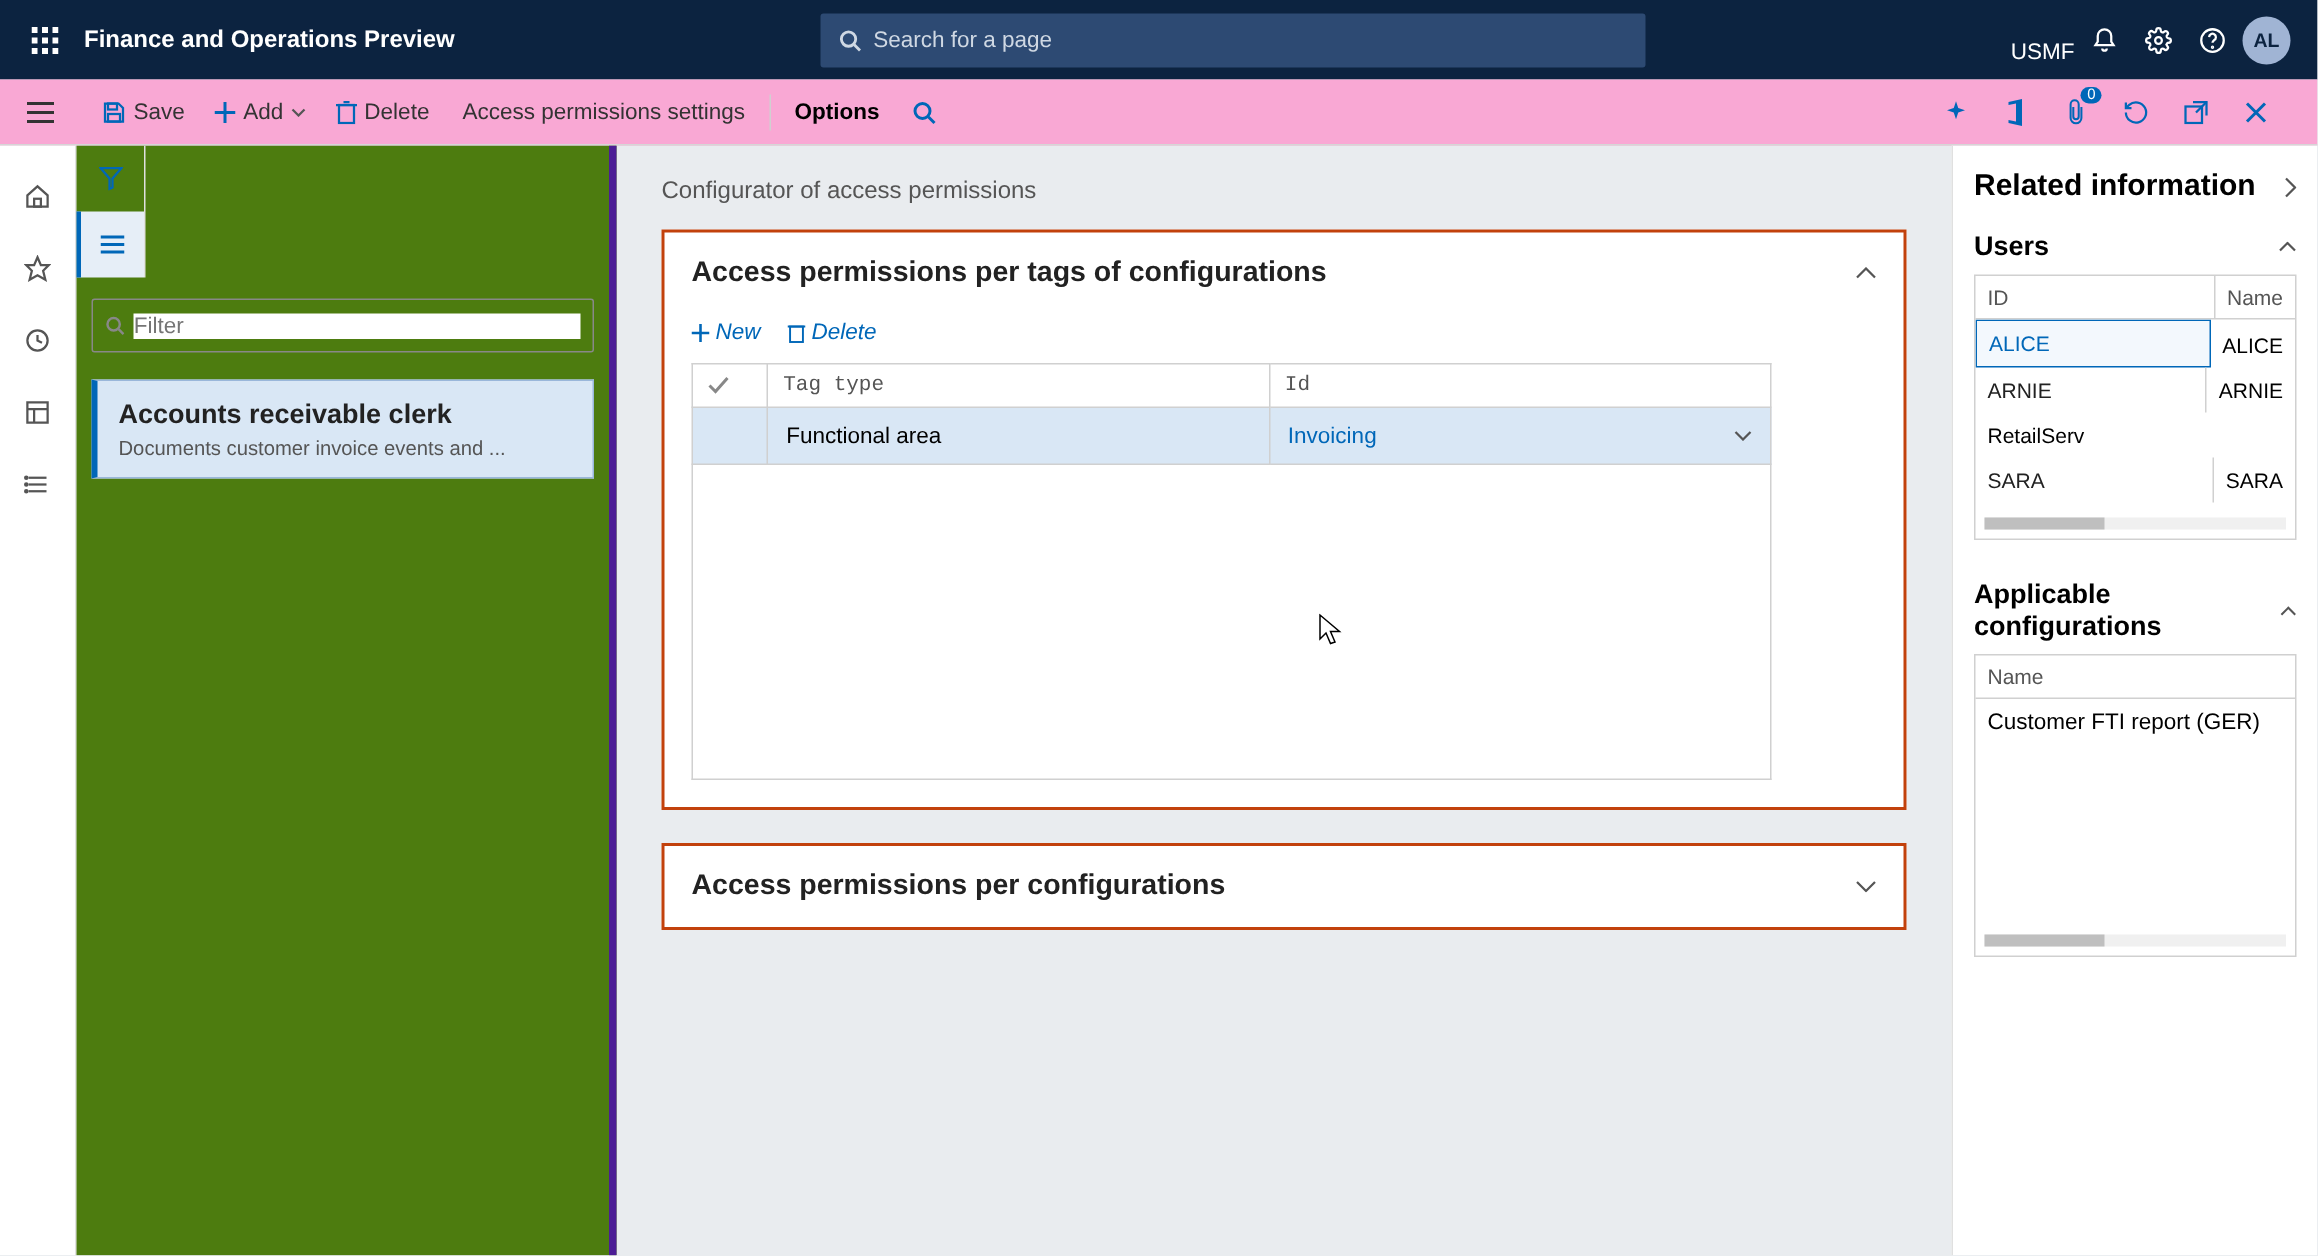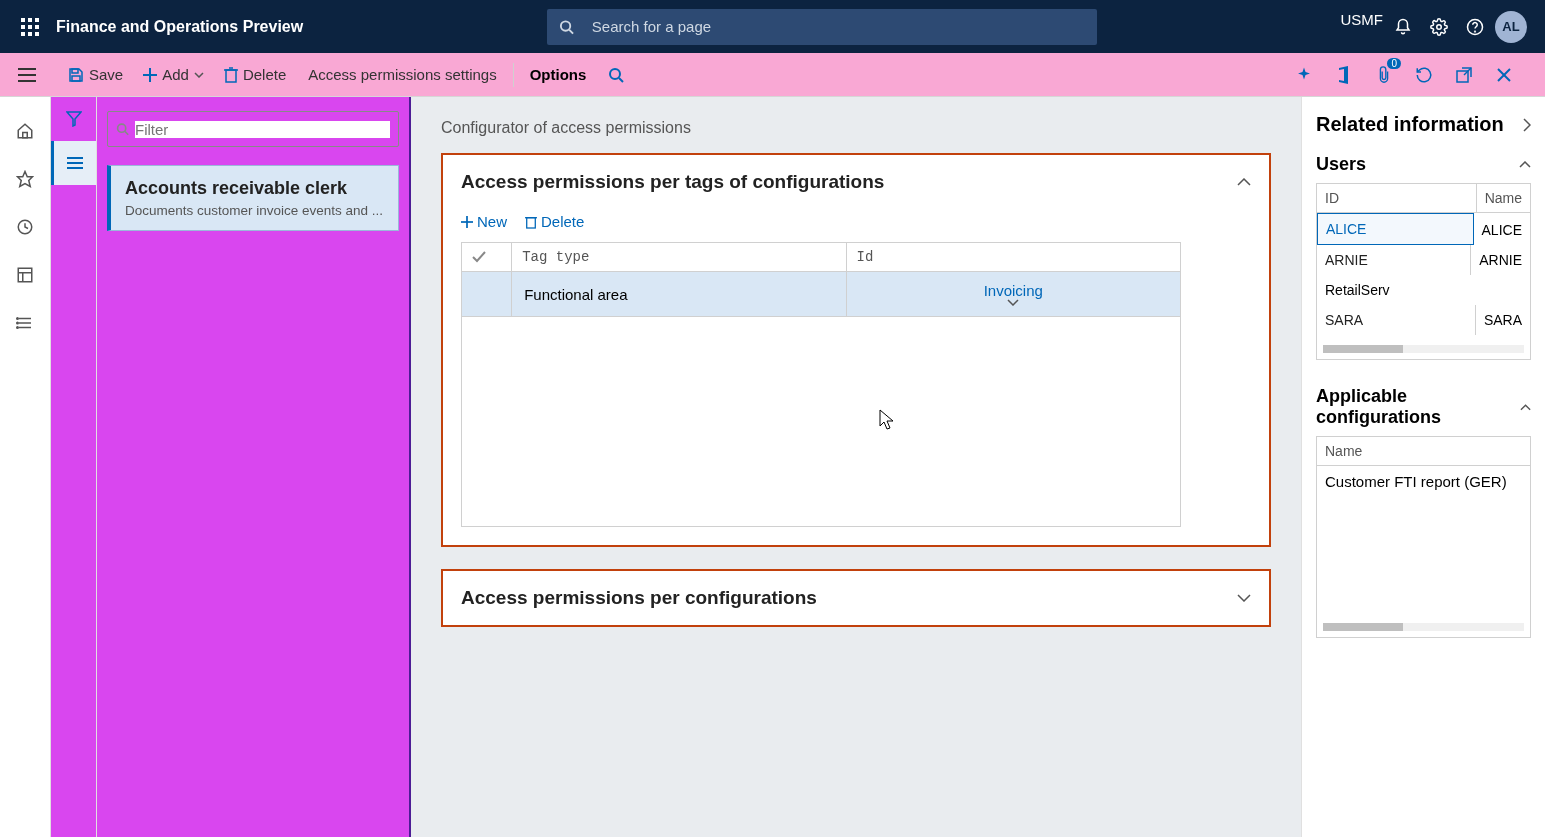--- a/index.html
+++ b/index.html
@@ -3,23 +3,23 @@
 <meta charset="utf-8">
 <style>
   * { box-sizing: border-box; margin: 0; padding: 0; font-family: "Segoe UI", Tahoma, Geneva, sans-serif; }
   body { width: 1545px; height: 837px; overflow: hidden; background: #e9ecef; display: flex; flex-direction: column; }
 
   
   .topbar { height: 53px; background: #0c2340; color: #fff; display: flex; align-items: center; padding: 0 10px; }
   .waffle { width: 40px; height: 40px; display: flex; align-items: center; justify-content: center; cursor: pointer; }
   .app-title { font-size: 16px; font-weight: 600; margin-left: 6px; }
   .searchbar { margin-left: auto; margin-right: auto; width: 550px; height: 36px; background: #2d4a73; border-radius: 2px; display: flex; align-items: center; padding: 0 12px; color: #cfd8e3;}
-  .searchbar input { background: transparent; border: none; outline: none; color: #fff; font-size: 15px; margin-left: 18px; width: 100%; }
+  .searchbar input { background: transparent; border: none; outline: none; color: #fff; font-size: 15px; margin-left: 8px; width: 100%; }
   .searchbar input::placeholder { color: #cfd8e3; }
-  .topbar-right { display: flex; align-items: flex-start; gap: 4px; margin-right: 8px; }
+  .topbar-right { display: flex; align-items: flex-end; gap: 4px; margin-right: 8px; }
   .topbar-right .txt { font-size: 15px; }
   .topbar-icon { width: 32px; height: 32px; display: flex; align-items: center; justify-content: center; cursor: pointer; color:#fff; }
   .avatar { width: 32px; height: 32px; border-radius: 50%; background: #a0b4d4; color: #0c2340; font-size: 13px; font-weight: 600; display:flex; align-items:center; justify-content:center;}
 
   
   .cmdbar { height: 44px; background: #f9a8d4; border-bottom: 1px solid #d6d6d6; display: flex; align-items: center; padding: 0 18px; }
   .hamburger { width: 40px; text-align:center; cursor:pointer; color:#333;}
   .cmd-btn { display: flex; align-items: center; gap: 5px; font-size: 15px; color: #333; padding: 6px 10px; cursor: pointer; }
   .cmd-btn .blue { color: #0067b8; }
   .cmd-link { font-size: 15px; color: #333; padding: 6px 12px; cursor:pointer; }
@@ -27,46 +27,46 @@
   .cmd-sep { width:1px; height:24px; background:#d0d0d0; margin: 0 4px;}
   .cmdbar-right { margin-left: auto; display:flex; align-items:center; gap: 10px; padding-right: 8px;}
   .cmdbar-right .ic { width: 30px; height:30px; display:flex; align-items:center; justify-content:center; color:#0067b8; cursor:pointer; position:relative;}
   .badge0 { position:absolute; top:-2px; right:-2px; background:#0067b8; color:#fff; font-size:10px; border-radius:8px; padding:0 4px;}
 
   
   .body { flex:1; display:flex; overflow:hidden; }
   .leftrail { width:51px; background:#fff; border-right:1px solid #e0e0e0; display:flex; flex-direction:column; align-items:center; gap:16px; padding-top:18px;}
   .leftrail .ritem { width:32px; height:32px; display:flex; align-items:center; justify-content:center; color:#555; cursor:pointer;}
 
-  .listpane { width: 360px; background:#d946ef; border-right:2px solid #4c1d95; display:flex;}
+  .listpane { width: 360px; background:#4d7c0f; border-right:5px solid #4c1d95; display:flex;flex-direction:column;}
   .listpane-tabs { width:46px; display:flex; flex-direction:column; border-right:1px solid #e0e0e0;}
   .lp-tab { height:44px; display:flex; align-items:center; justify-content:center; color:#0067b8; cursor:pointer;}
   .lp-tab.active { background:#e6eef7; border-left:3px solid #0067b8;}
   .listpane-body { flex:1; padding: 14px 10px;}
   .filterbox { width:100%; height:36px; border:1px solid #888; border-radius:2px; display:flex; align-items:center; padding:0 8px; color:#888;}
   .filterbox input { border:none; outline:none; width:100%; font-size:15px; margin-left:6px;}
   .card { margin-top: 18px; border:1px solid #9ab7da; background:#d9e7f5; border-left:4px solid #0067b8; padding:12px 14px; cursor:pointer;}
   .card h3 { font-size:18px; font-weight:600; color:#222; margin-bottom:4px;}
   .card p { font-size:13.5px; color:#555; white-space:nowrap; overflow:hidden; text-overflow:ellipsis;}
 
   .main { flex:1; padding: 22px 30px; overflow:auto; position:relative;}
   .page-title { font-size:16px; color:#555; margin-bottom: 16px;}
   .section { background:#fff; border:2px solid #c2410c; margin-bottom: 22px;}
   .section-head { display:flex; align-items:center; justify-content:space-between; padding: 16px 18px; cursor:pointer;}
   .section-head h2 { font-size:19px; font-weight:600; color:#222;}
   .section-body { padding: 0 18px 18px 18px;}
-  .sec-toolbar { display:flex; gap: 18px; padding: 4px 0 12px 0;}
+  .sec-toolbar { display:flex; gap: 18px; padding: 4px 0 12px 0; font-style: italic;}
   .sec-toolbar .tb { color:#0067b8; font-size:15px; display:flex; align-items:center; gap:4px; cursor:pointer;}
 
   table.grid { width: 720px; border:1px solid #d0d0d0; border-collapse: collapse;}
   table.grid th { text-align:left; font-weight:400; font-size:14px; color:#555; border:1px solid #d0d0d0; padding:6px 10px; background:#fff;font-family:Liberation Mono, monospace;}
   table.grid td { border:1px solid #d0d0d0; padding: 0; font-size:15px;}
   .grid-row-sel td { background:#d9e7f5;}
   .cell-inner { padding:10px 12px; display:flex; align-items:center; justify-content:space-between;}
-  .cell-inner.link { color:#0067b8;flex-direction:column;}
+  .cell-inner.link { color:#0067b8;}
   th.chk, td.chk { width:36px; text-align:center;}
   .grid-filler { height: 210px;}
 
   .rightpane { width: 244px; background:#fff; border-left:1px solid #e0e0e0; padding: 16px 14px; overflow:auto;}
   .rp-head { display:flex; align-items:center; justify-content:space-between; margin-bottom:18px;}
   .rp-head h2 { font-size:20px; font-weight:600;}
   .rp-section { margin-bottom: 26px;}
   .rp-sec-head { display:flex; align-items:center; justify-content:space-between; margin-bottom:8px;}
   .rp-sec-head h3 { font-size:18px; font-weight:600;}
   .mini-grid { border:1px solid #d0d0d0; font-size:14px;}

